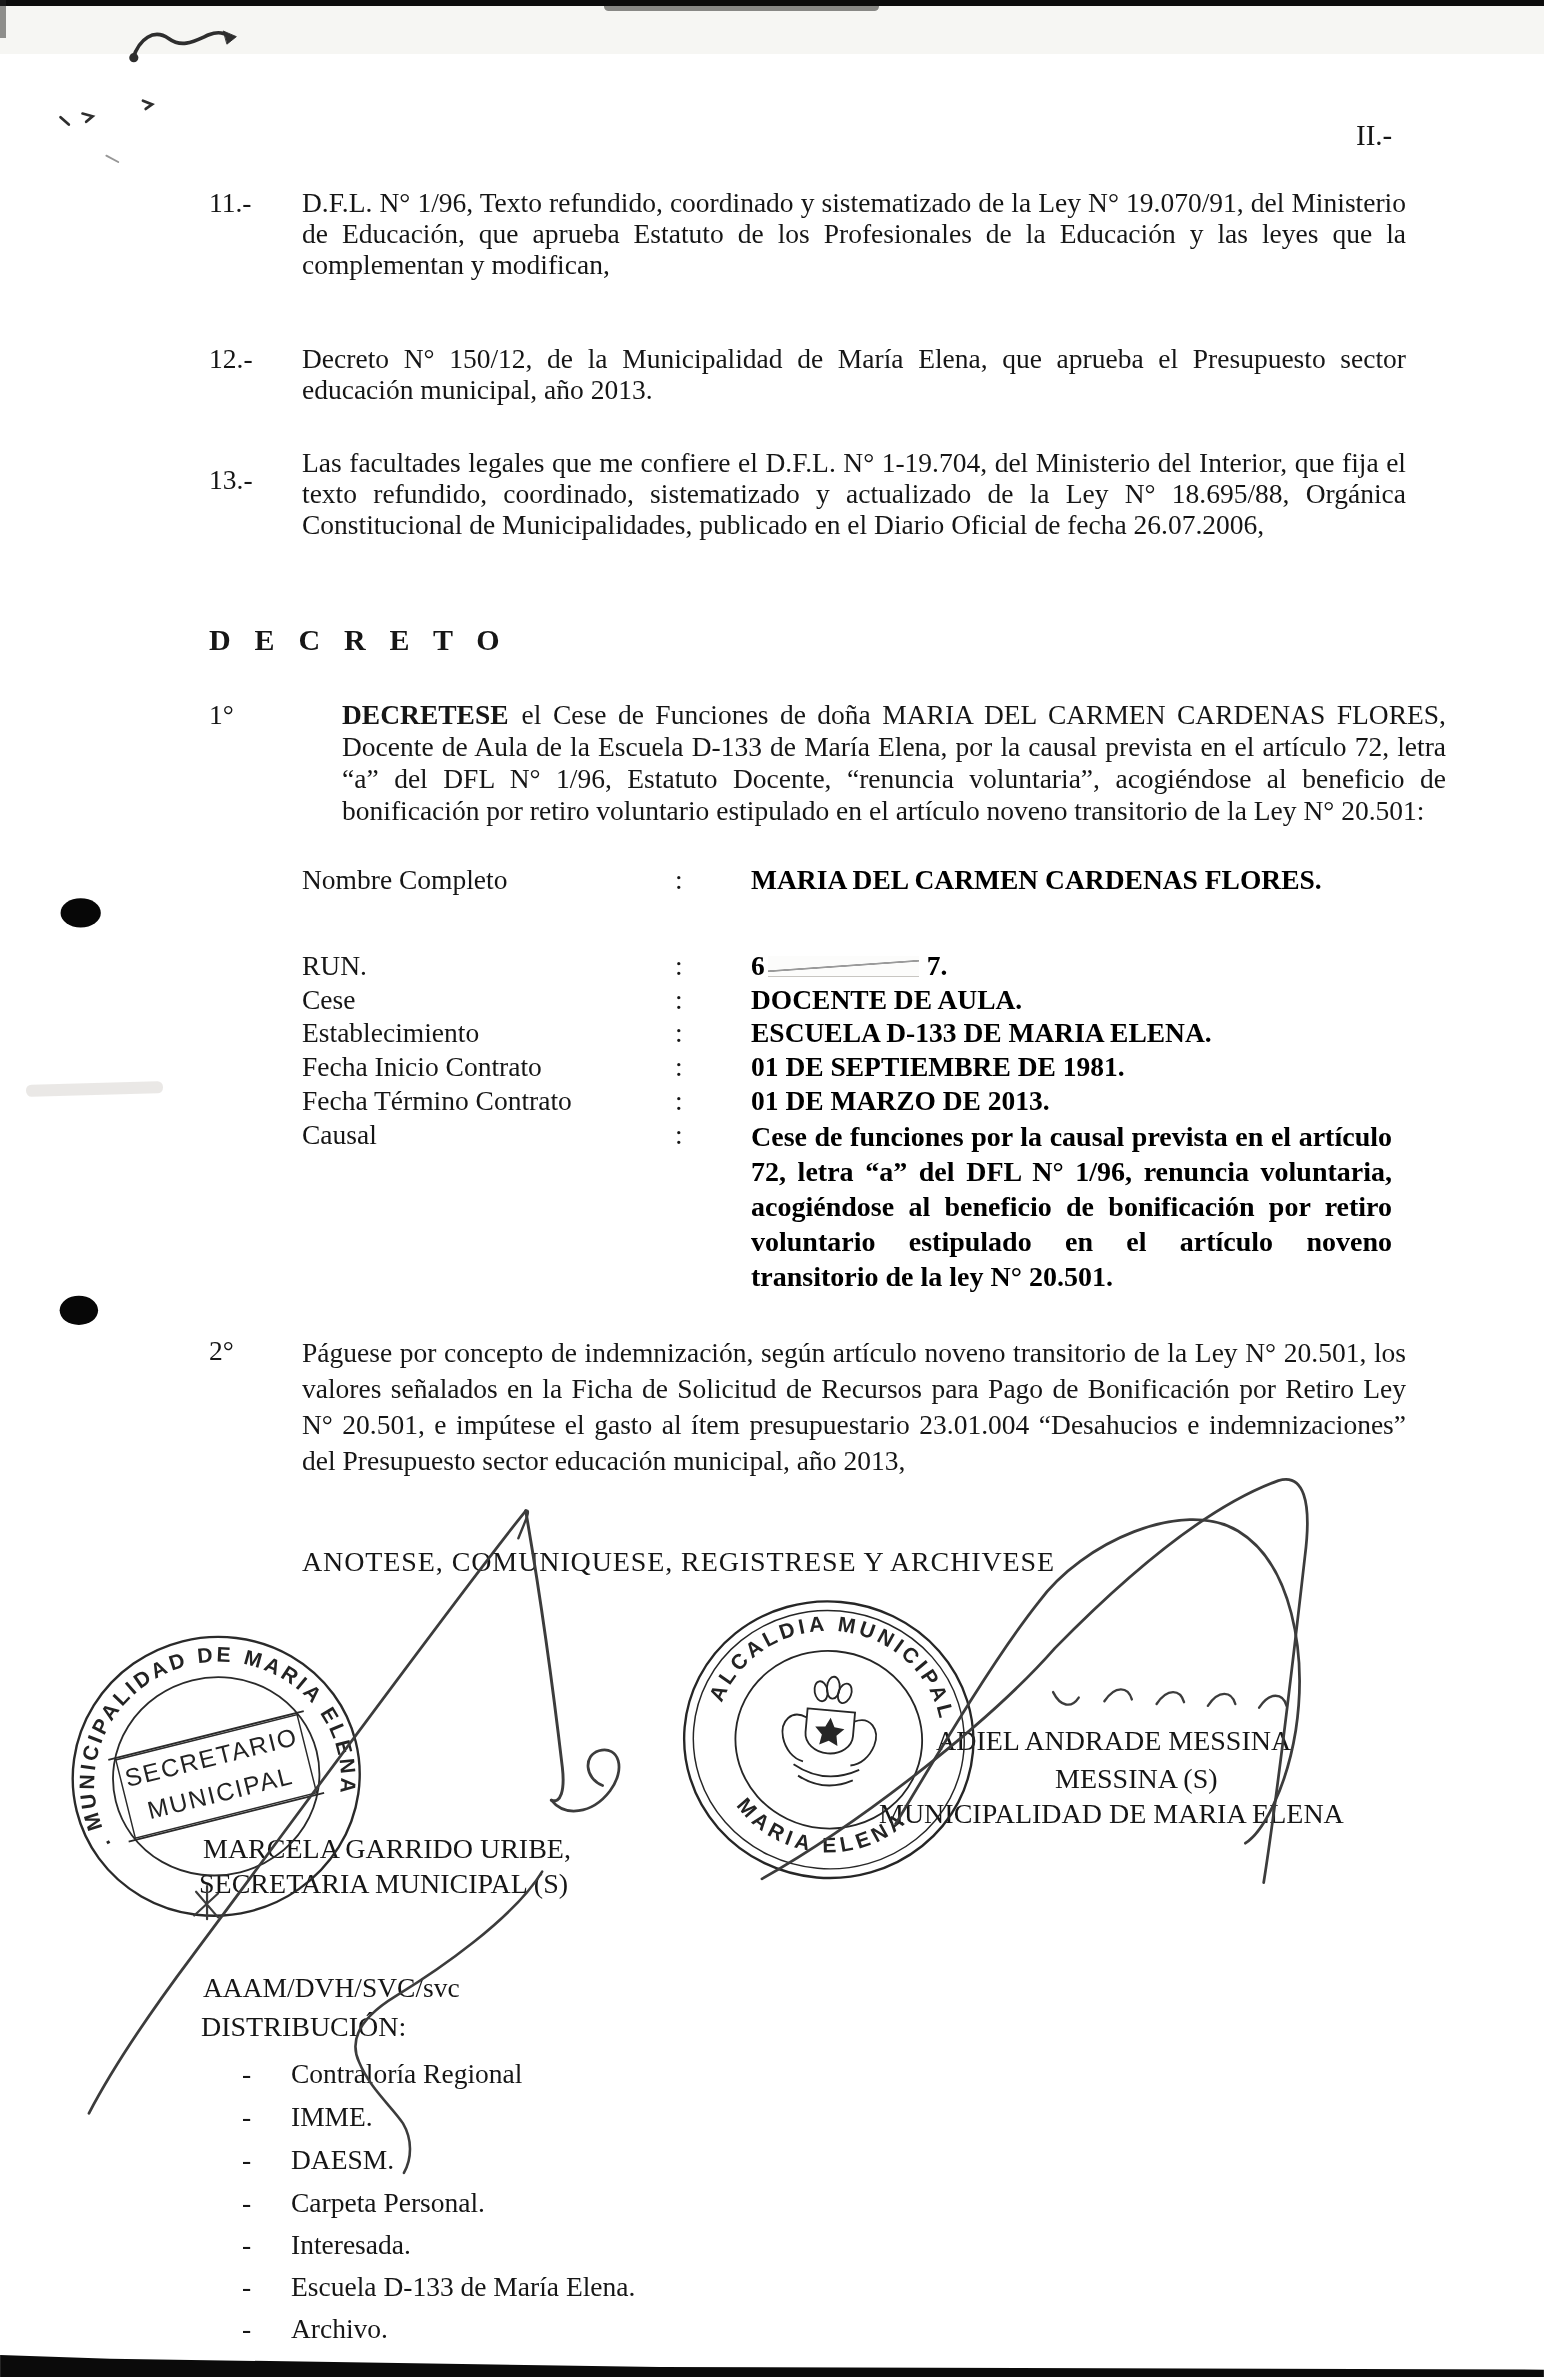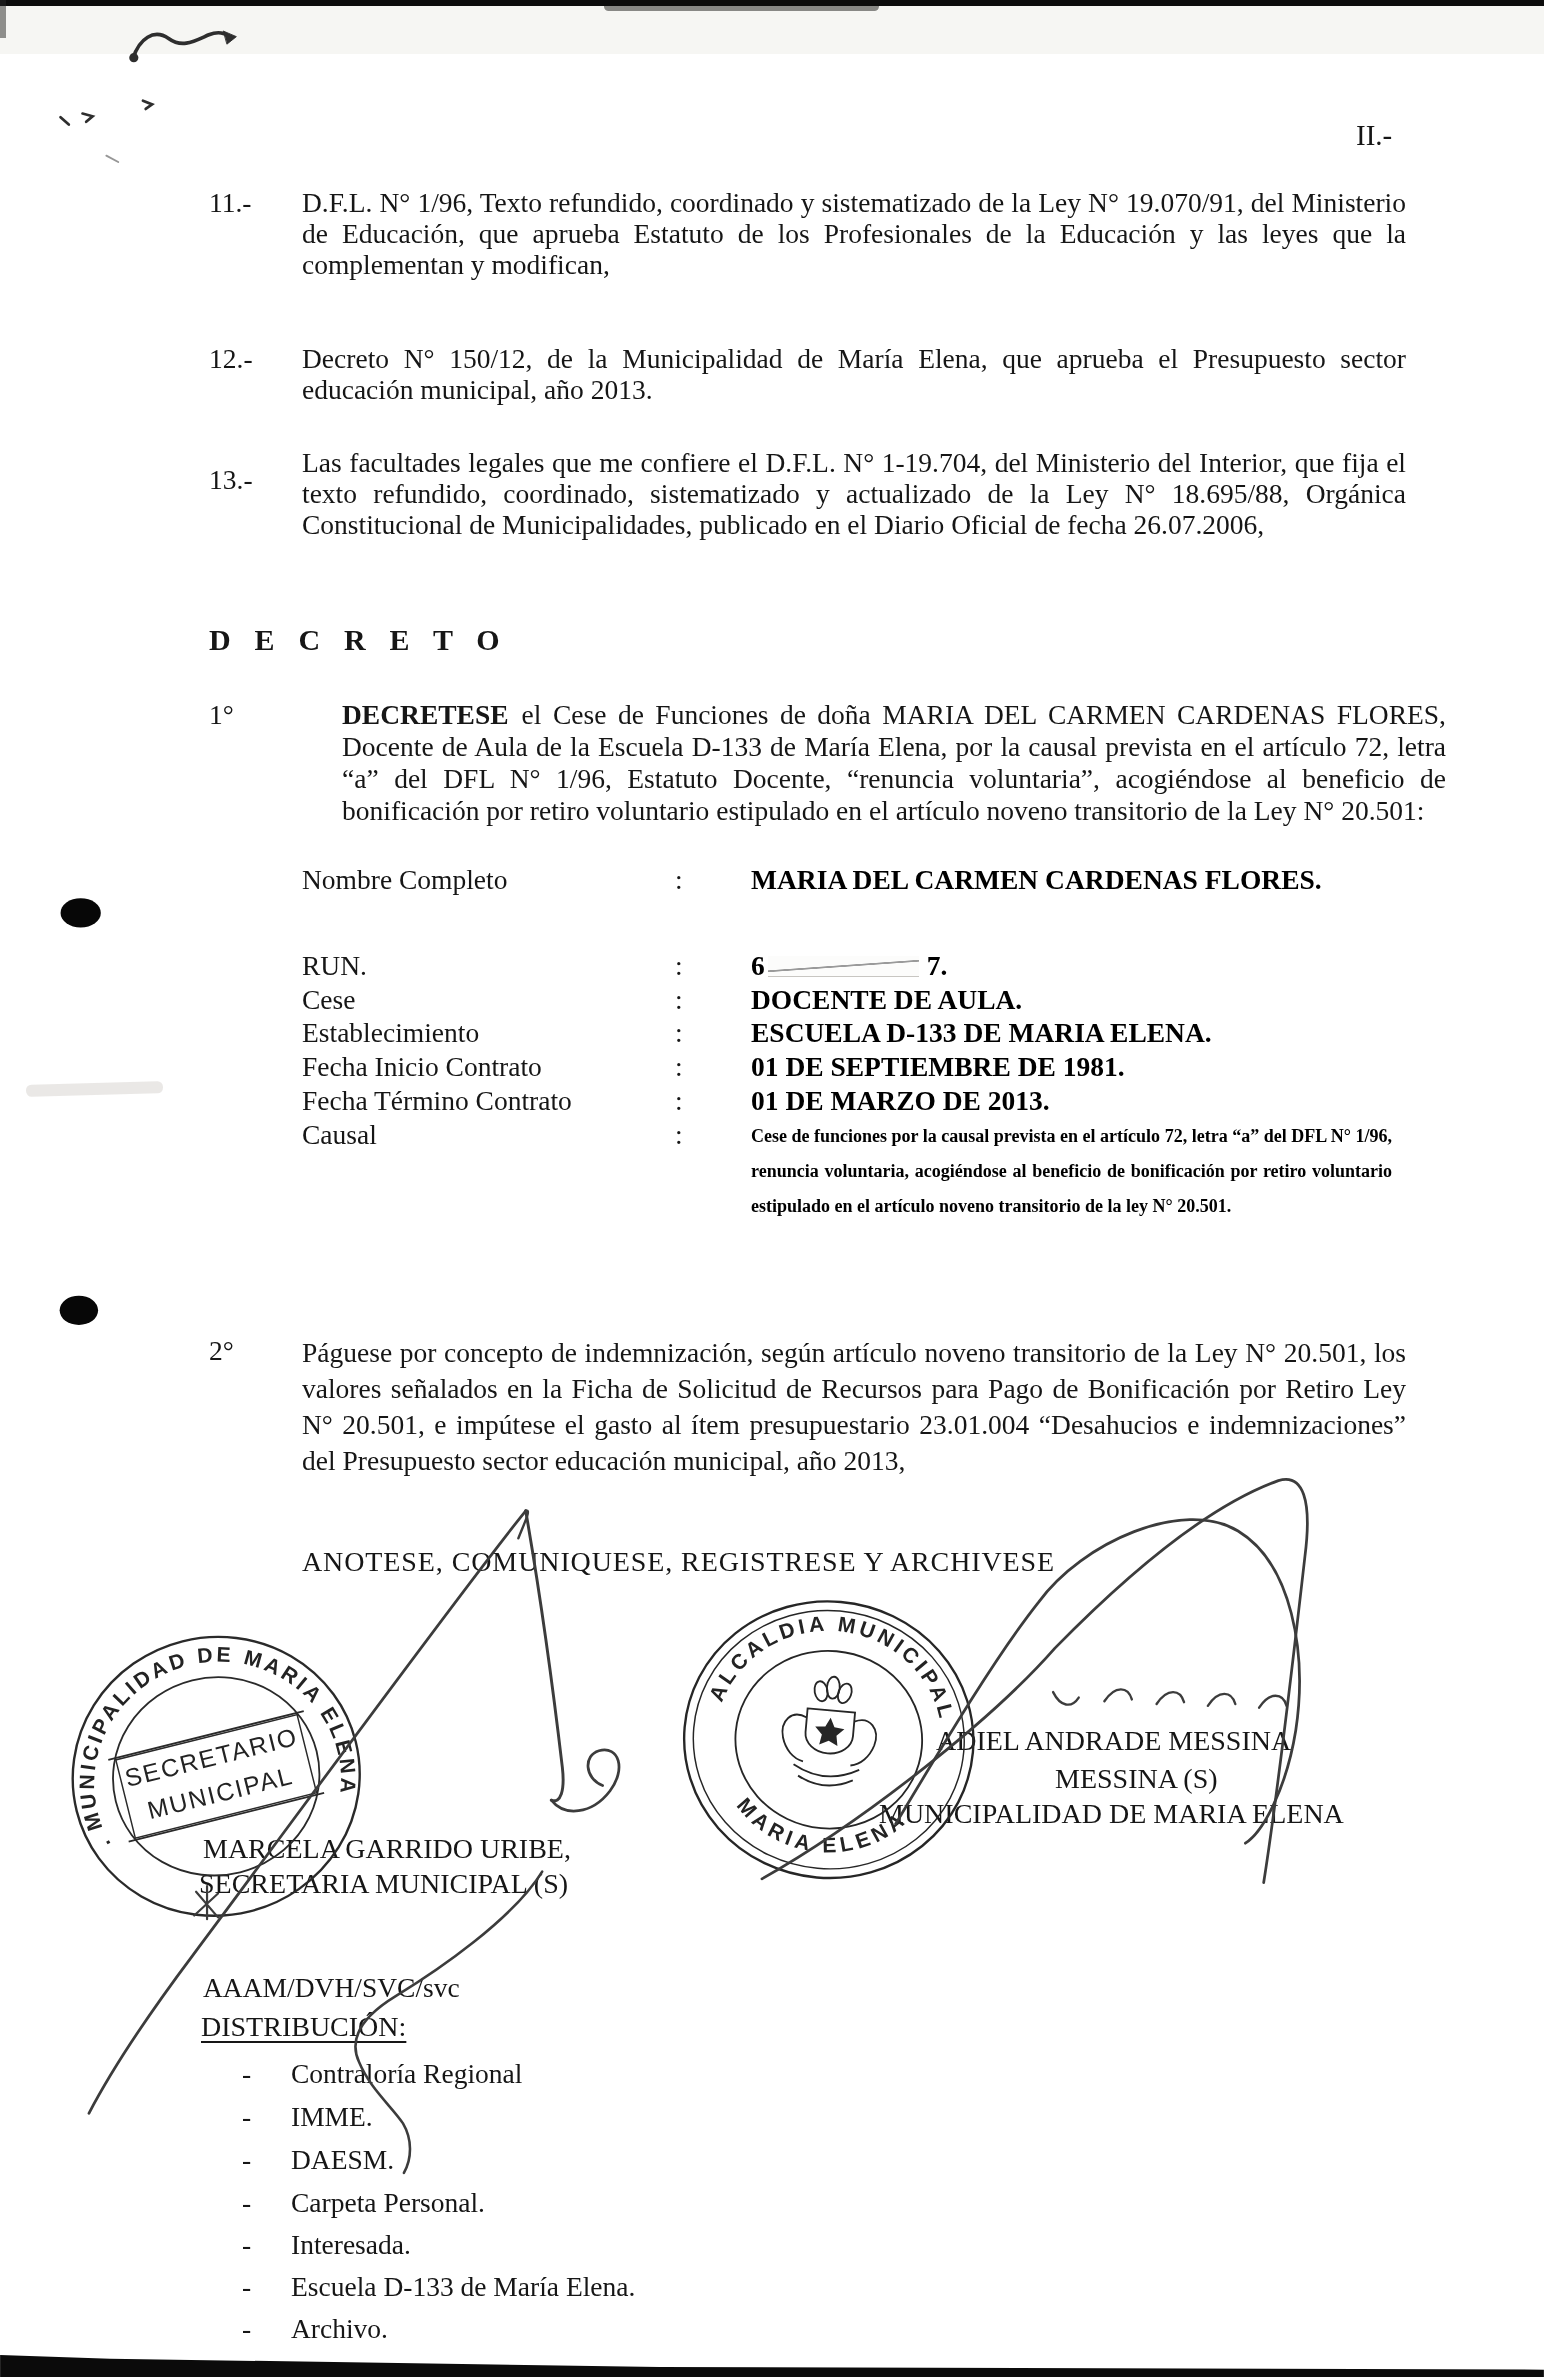--- a/index.html
+++ b/index.html
@@ -32,35 +32,35 @@
   #r1-text{top:699px;line-height:32px;margin-left:40px;}
   .lead-bold{font-weight:bold;padding-right:13px;}
   #r2-num{top:1335px;}
   #r2-text{top:1335px;line-height:36px;}
   
   .t-label{left:302px;width:357px;font-size:27.5px;}
   .t-colon{left:675px;font-size:27.5px;}
   .t-value{left:751px;width:641px;font-size:27.5px;font-weight:bold;color:#000;}
   .ty0{top:864px;} .ty1{top:950px;} .ty2{top:984px;} .ty3{top:1017px;}
   .ty4{top:1051px;} .ty5{top:1085px;} .ty6{top:1119px;}
-  #causal-value{left:751px;top:1119px;width:641px;font-size:18px;font-weight:bold;line-height:35px;text-align:justify;color:#000;}
+  #causal-value{left:751px;top:1119px;width:641px;font-size:28px;font-weight:bold;line-height:35px;text-align:justify;color:#000;}
   .redaction{display:inline-block;width:151px;height:20px;vertical-align:-1.8px;margin:0 7.3px 0 3.7px;
     background:linear-gradient(176deg, rgba(0,0,0,0) 46%, #9a9a9a 48%, #9a9a9a 52%, rgba(0,0,0,0) 54%), #fcfcfb;
     border-bottom:1.8px solid #c8c6c2;}
   
   #closing-line{left:302px;top:1546px;font-size:28px;letter-spacing:0.9px;}
   
   #sec-name{left:203px;top:1833px;font-size:28px;}
   #sec-title{left:199px;top:1868px;font-size:28px;}
   #alc-name{left:936px;top:1725px;font-size:28px;}
   #alc-title{left:1055px;top:1763px;font-size:28px;}
   #alc-org{left:879px;top:1798px;font-size:28px;}
   
   #initials{left:203px;top:1972px;font-size:27.5px;}
-  #dist-title{left:201px;top:2011px;font-size:28px;text-decoration:underline;text-decoration-thickness:1.8px;text-underline-offset:4.6px;}
+  #dist-title{left:201px;top:2011px;font-size:28px;text-decoration-thickness:1.8px;text-underline-offset:4.6px;}
   .dist-dash{left:242px;width:18.3px;font-size:27.5px;}
   .dist-item{left:291px;width:641px;font-size:27.5px;}
   .dy0{top:2058px;} .dy1{top:2101px;} .dy2{top:2144px;} .dy3{top:2187px;}
   .dy4{top:2229px;} .dy5{top:2271px;} .dy6{top:2313px;}
   
   #ink-layer{left:0;top:0;width:1544px;height:2377px;pointer-events:none;}
   .stamp-text{font-family:"Liberation Sans", sans-serif;fill:#232323;}
 </style>
 </head>
 <body>

